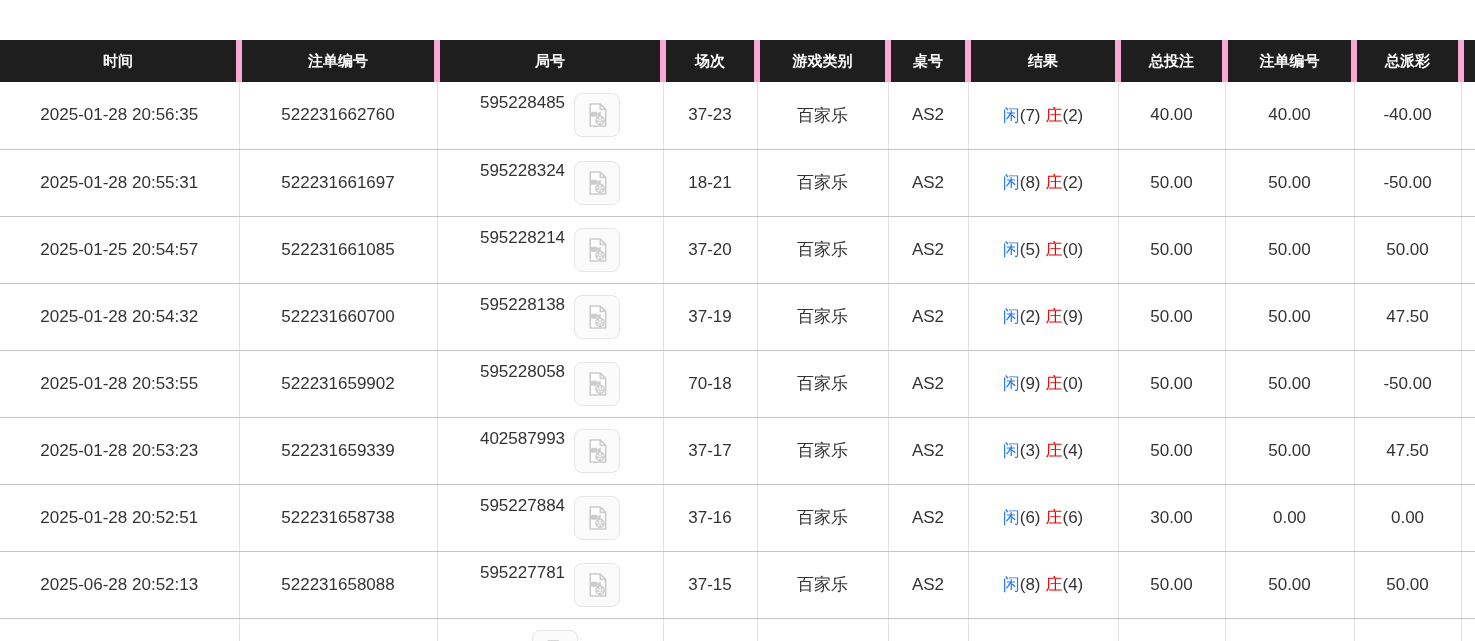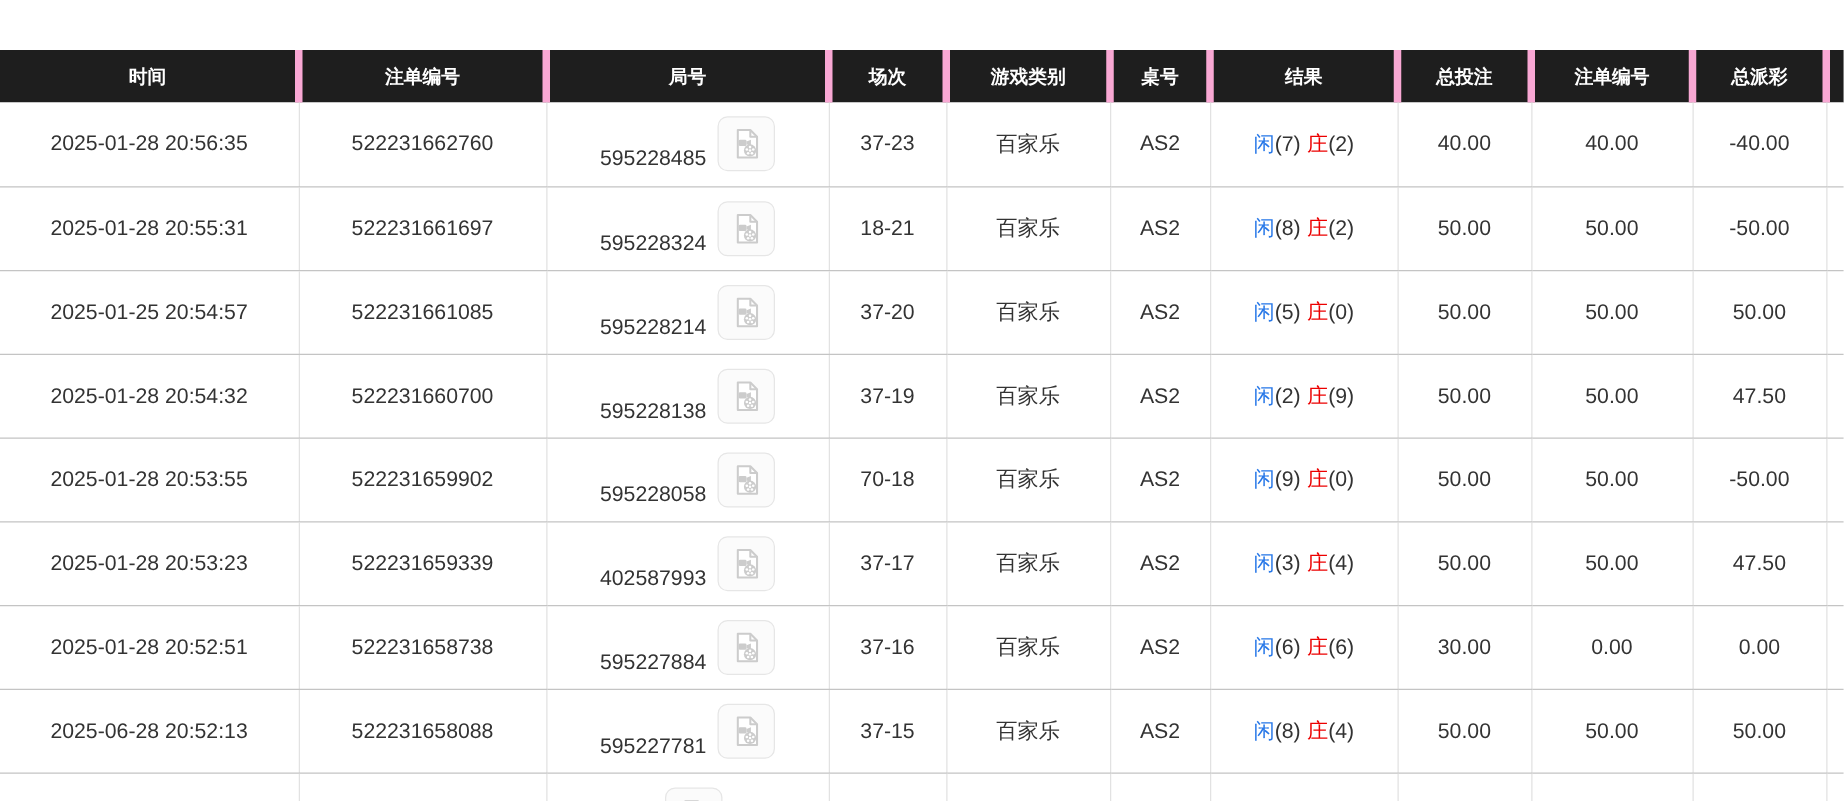--- a/index.html
+++ b/index.html
@@ -43,21 +43,21 @@
     text-align:center;
     vertical-align:middle;
     border-right:1px solid #e2e2e2;
     border-bottom:1px solid #c4c4c4;
     white-space:nowrap;
   }
   table.records td:last-child { border-right:none; }
 
   .round-inner {
     display:flex;
-    align-items:flex-end;
+    align-items:flex-start;
     justify-content:center;
     gap:9px;
   }
 
   .video-btn {
     width:46px;
     height:44px;
     flex:0 0 46px;
     border:1px solid #e6e6e6;
     border-radius:8px;

